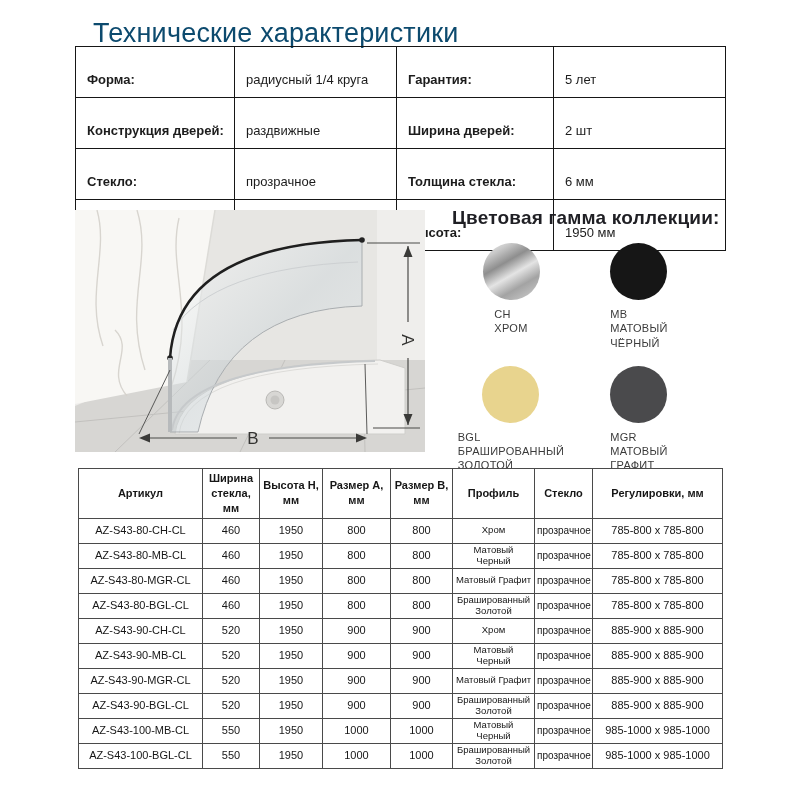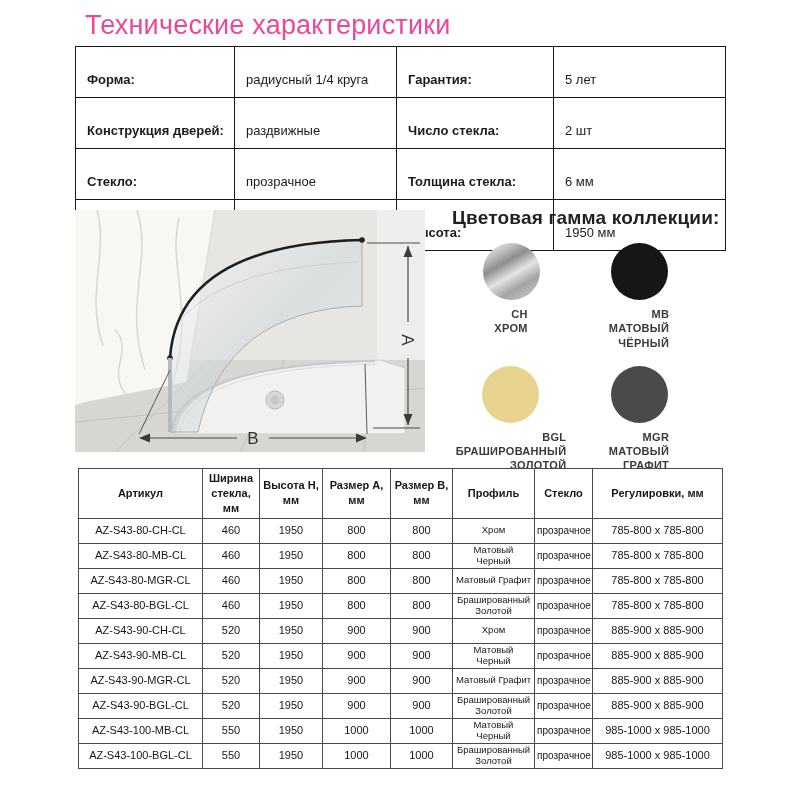--- a/index.html
+++ b/index.html
@@ -1,35 +1,35 @@
 <!DOCTYPE html>
 <html><head>
 <meta charset="utf-8">
 <style>
   html,body{margin:0;padding:0;}
   body{width:800px;height:800px;background:#ffffff;font-family:"Liberation Sans",sans-serif;position:relative;overflow:hidden;}
   .page{position:absolute;inset:0;}
 
-  .page-title{position:absolute;left:77px;top:2px;margin:8px;font-size:27px;font-weight:400;color:#ec4899;letter-spacing:.2px;}
+  .page-title{position:absolute;left:77px;top:2px;margin:16px;font-size:27px;font-weight:400;color:#0c4a6e;letter-spacing:.2px;}
 
   
   .spec-table{position:absolute;left:75px;top:46px;width:650px;border-collapse:collapse;table-layout:fixed;}
   .spec-table td{border:1px solid #161616;height:35px;font-size:13px;color:#1c1c1c;padding:15px 4px 0 11px;vertical-align:middle;overflow:hidden;}
   .spec-table td.lbl{font-weight:700;}
 
   
   .photo{position:absolute;left:75px;top:210px;width:350px;height:242px;}
   .photo svg{display:block;}
 
   
   .colors-title{position:absolute;left:452px;top:207px;margin:0;font-size:19px;font-weight:700;color:#1f1f24;letter-spacing:.2px;}
   #swatch-grid{position:absolute;left:448px;top:243px;width:256px;display:grid;grid-template-columns:126px 130px;row-gap:16px;justify-items:center;align-items:start;}
   .swatch{display:flex;flex-direction:column;align-items:center;}
   .swatch .circle{width:57px;height:57px;border-radius:50%;}
-  .swatch .lab{margin-top:7px;font-size:11px;line-height:1.3;color:#3a3a3a;text-align:right;white-space:pre-line;letter-spacing:.3px;font-weight:bold;}
+  .swatch .lab{margin-top:7px;font-size:11px;line-height:1.3;color:#3a3a3a;text-align:left;white-space:pre-line;letter-spacing:.3px;}
   .circle.chrome{background:linear-gradient(150deg,#f3f3f3 0%,#c9c9c9 18%,#8e8e8e 36%,#e4e4e4 54%,#a3a3a3 72%,#d3d3d3 100%);}
   .circle.brushed-gold{background:
       repeating-linear-gradient(90deg, rgba(120,95,20,.10) 0 1px, rgba(0,0,0,0) 1px 3px),
       linear-gradient(135deg,#eedc9e 0%,#e3cd82 55%,#ecd89а 100%);
       background-color:#e8d48e;}
 
   
   .main-table{position:absolute;left:78px;top:468px;width:644px;border-collapse:collapse;table-layout:fixed;}
   .main-table th{border:1px solid #4a4a4a;font-size:11px;font-weight:700;color:#161616;height:42px;padding:2px;text-align:center;vertical-align:middle;white-space:pre-line;line-height:1.35;}
   .main-table td{border:1px solid #4a4a4a;font-size:11px;color:#161616;height:22px;text-align:center;vertical-align:middle;padding:1px 2px;white-space:pre-line;line-height:1.15;}
@@ -53,21 +53,21 @@
     <tbody id="spec-body">
         <tr>
           <td class="lbl">Форма:</td>
           <td>радиусный 1/4 круга</td>
           <td class="lbl">Гарантия:</td>
           <td>5 лет</td>
         </tr>
         <tr>
           <td class="lbl">Конструкция дверей:</td>
           <td>раздвижные</td>
-          <td class="lbl">Число стекла:</td>
+          <td class="lbl">Ширина дверей:</td>
           <td>2 шт</td>
         </tr>
         <tr>
           <td class="lbl">Стекло:</td>
           <td>прозрачное</td>
           <td class="lbl">Толщина стекла:</td>
           <td>6 мм</td>
         </tr>
         <tr>
           <td class="lbl">Ориентация установки:</td>

